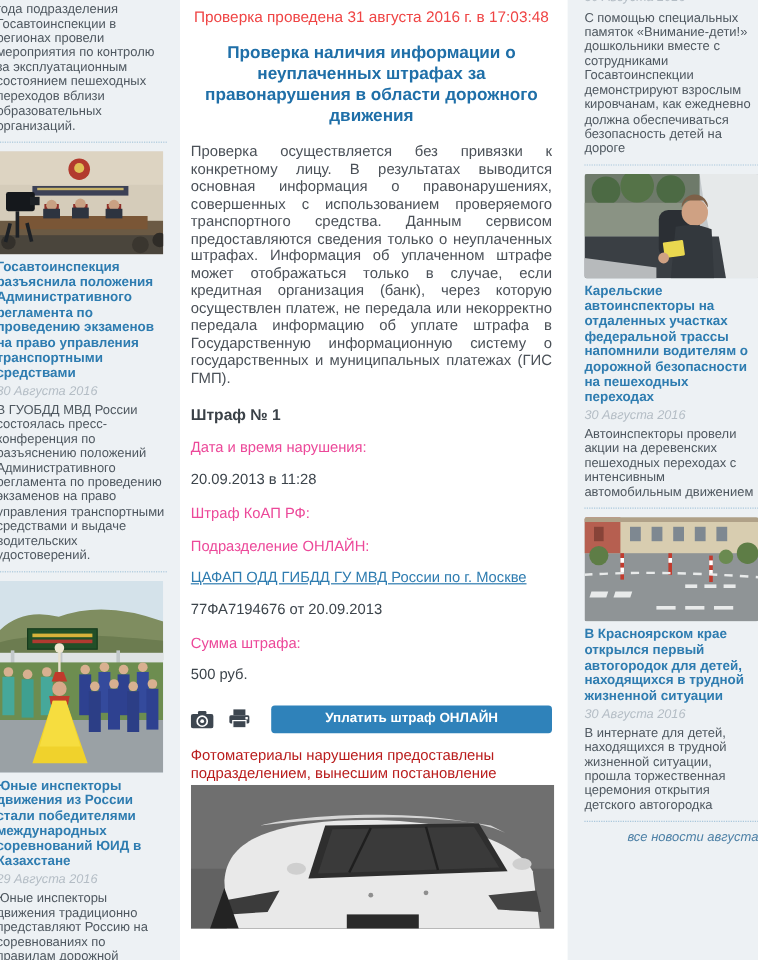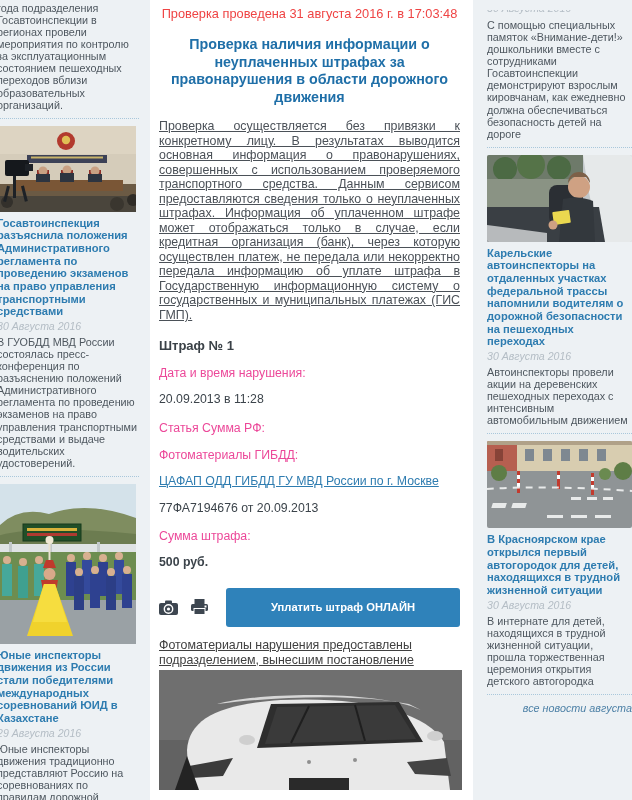--- a/index.html
+++ b/index.html
@@ -2,48 +2,48 @@
 <html><head>
 <meta charset="utf-8">
 <style>
   html,body{margin:0;padding:0;}
   body{font-family:"Liberation Sans",sans-serif;background:#edf1f4;}
   .page{position:relative;width:632px;height:800px;background:#edf1f4;overflow:hidden;display:flex;}
 
   
   .col-left{width:142px;flex:none;padding-top:2px;margin-left:-3px;}
   .col-center{width:323px;flex:none;background:#ffffff;margin-left:11px;padding:3px 13px 0 9px;box-sizing:border-box;}
-  .col-right{width:145px;flex:none;margin-left:14px;padding-top:10px;}
+  .col-right{width:145px;flex:none;margin-left:14px;padding-top:0;}
 
   
   .news-text{color:#4e575f;font-size:10.8px;line-height:1.12;margin:0 0 2px;}
   .news-title{color:#2e7cb0;font-weight:bold;font-size:11.2px;line-height:1.13;margin:5px 0 2px;cursor:pointer;}
   .news-date{color:#b4bdc5;font-style:italic;font-size:10.6px;margin:2px 0 4px;}
   .sep{border-top:1px dotted #a9c7db;margin:7px 0 7px;}
   .news-img{position:relative;width:100%;overflow:hidden;border-radius:2px;cursor:pointer;}
   .news-img svg{display:block;}
   .col-footer-link{text-align:right;font-style:italic;color:#4d80a6;font-size:10.8px;cursor:pointer;margin-top:2px;}
   .clip-date{height:5px;overflow:hidden;margin-bottom:4px;}
   .clip-date .news-date{margin:-8px 0 0;}
 
   
   .check-date{text-align:center;color:#ef4444;font-size:12.8px;margin:3px 0 15px;}
   .main-title{color:#1f6fa8;font-weight:bold;font-size:14.3px;line-height:1.23;margin:0 0 13px;text-align:center;}
-  .main-desc{color:#4b5158;font-size:12.4px;line-height:1.17;text-align:justify;margin:0 0 16px;text-decoration:underline;}
+  .main-desc{color:#4b5158;font-size:12.4px;line-height:1.17;text-align:justify;margin:0 0 16px;}
   .fine-title{font-weight:bold;font-size:13px;color:#3a4147;margin:4px 0 6px;}
   .field-label{color:#ec4899;font-size:12.3px;margin:13px 0 0;}
   .field-value{color:#3c444b;font-size:12.3px;line-height:1.25;margin:12px 0 0;}
   a.field-value{display:block;color:#2e7cb0;text-decoration:underline;cursor:pointer;}
-  .field-value.bold{font-weight:bold;}
+  .field-value.bold{font-weight:normal;}
   .pay-row{display:flex;align-items:center;margin:17px 0 11px;}
   .tool-icon{flex:none;cursor:pointer;line-height:0;}
   .tool-icon + .tool-icon{margin-left:13px;}
-  .pay-button{flex:1;margin-left:18px;height:39px;background:#2f82ba;color:#ffffff;font-family:"Liberation Sans",sans-serif;
+  .pay-button{flex:1;margin-left:18px;height:23px;background:#2f82ba;color:#ffffff;font-family:"Liberation Sans",sans-serif;
     font-size:11.2px;font-weight:bold;border:none;border-radius:3px;cursor:pointer;}
-  .photo-note{color:#404040;font-size:12.4px;line-height:1.2;margin:0 0 2px;text-decoration:underline;}
+  .photo-note{color:#b91c1c;font-size:12.4px;line-height:1.2;margin:0 0 2px;}
   .car-photo{width:303px;height:120px;overflow:hidden;cursor:pointer;}
   .car-photo svg{display:block;}
 </style>
 </head>
 <body>
 
 <div class="page">
 
   <aside class="col-left">
     <p class="news-text">года подразделения Госавтоинспекции в регионах провели мероприятия по контролю за эксплуатационным состоянием пешеходных переходов вблизи образовательных организаций.</p>
@@ -149,23 +149,23 @@
   <main class="col-center">
     <div class="check-date">Проверка проведена 31 августа 2016 г. в 17:03:48</div>
     <h1 class="main-title">Проверка наличия информации о неуплаченных штрафах за правонарушения в области дорожного движения</h1>
     <p class="main-desc">Проверка осуществляется без привязки к конкретному лицу. В результатах выводится основная информация о правонарушениях, совершенных с использованием проверяемого транспортного средства. Данным сервисом предоставляются сведения только о неуплаченных штрафах. Информация об уплаченном штрафе может отображаться только в случае, если кредитная организация (банк), через которую осуществлен платеж, не передала или некорректно передала информацию об уплате штрафа в Государственную информационную систему о государственных и муниципальных платежах (ГИС ГМП).</p>
 
     <h2 class="fine-title">Штраф № 1</h2>
 
     <div class="field-label">Дата и время нарушения:</div>
     <div class="field-value">20.09.2013 в 11:28</div>
 
-    <div class="field-label">Статья Сумма РФ:</div>
-
-    <div class="field-label">Фотоматериалы ГИБДД:</div>
+    <div class="field-label">Штраф КоАП РФ:</div>
+
+    <div class="field-label">Подразделение ОНЛАЙН:</div>
     <a class="field-value">ЦАФАП ОДД ГИБДД ГУ МВД России по г. Москве</a>
 
     <div class="field-value">77ФА7194676 от 20.09.2013</div>
 
     <div class="field-label">Сумма штрафа:</div>
     <div class="field-value bold">500 руб.</div>
 
     <div class="pay-row">
       <span class="tool-icon">
         <svg width="19" height="15" viewBox="0 0 19 15">

